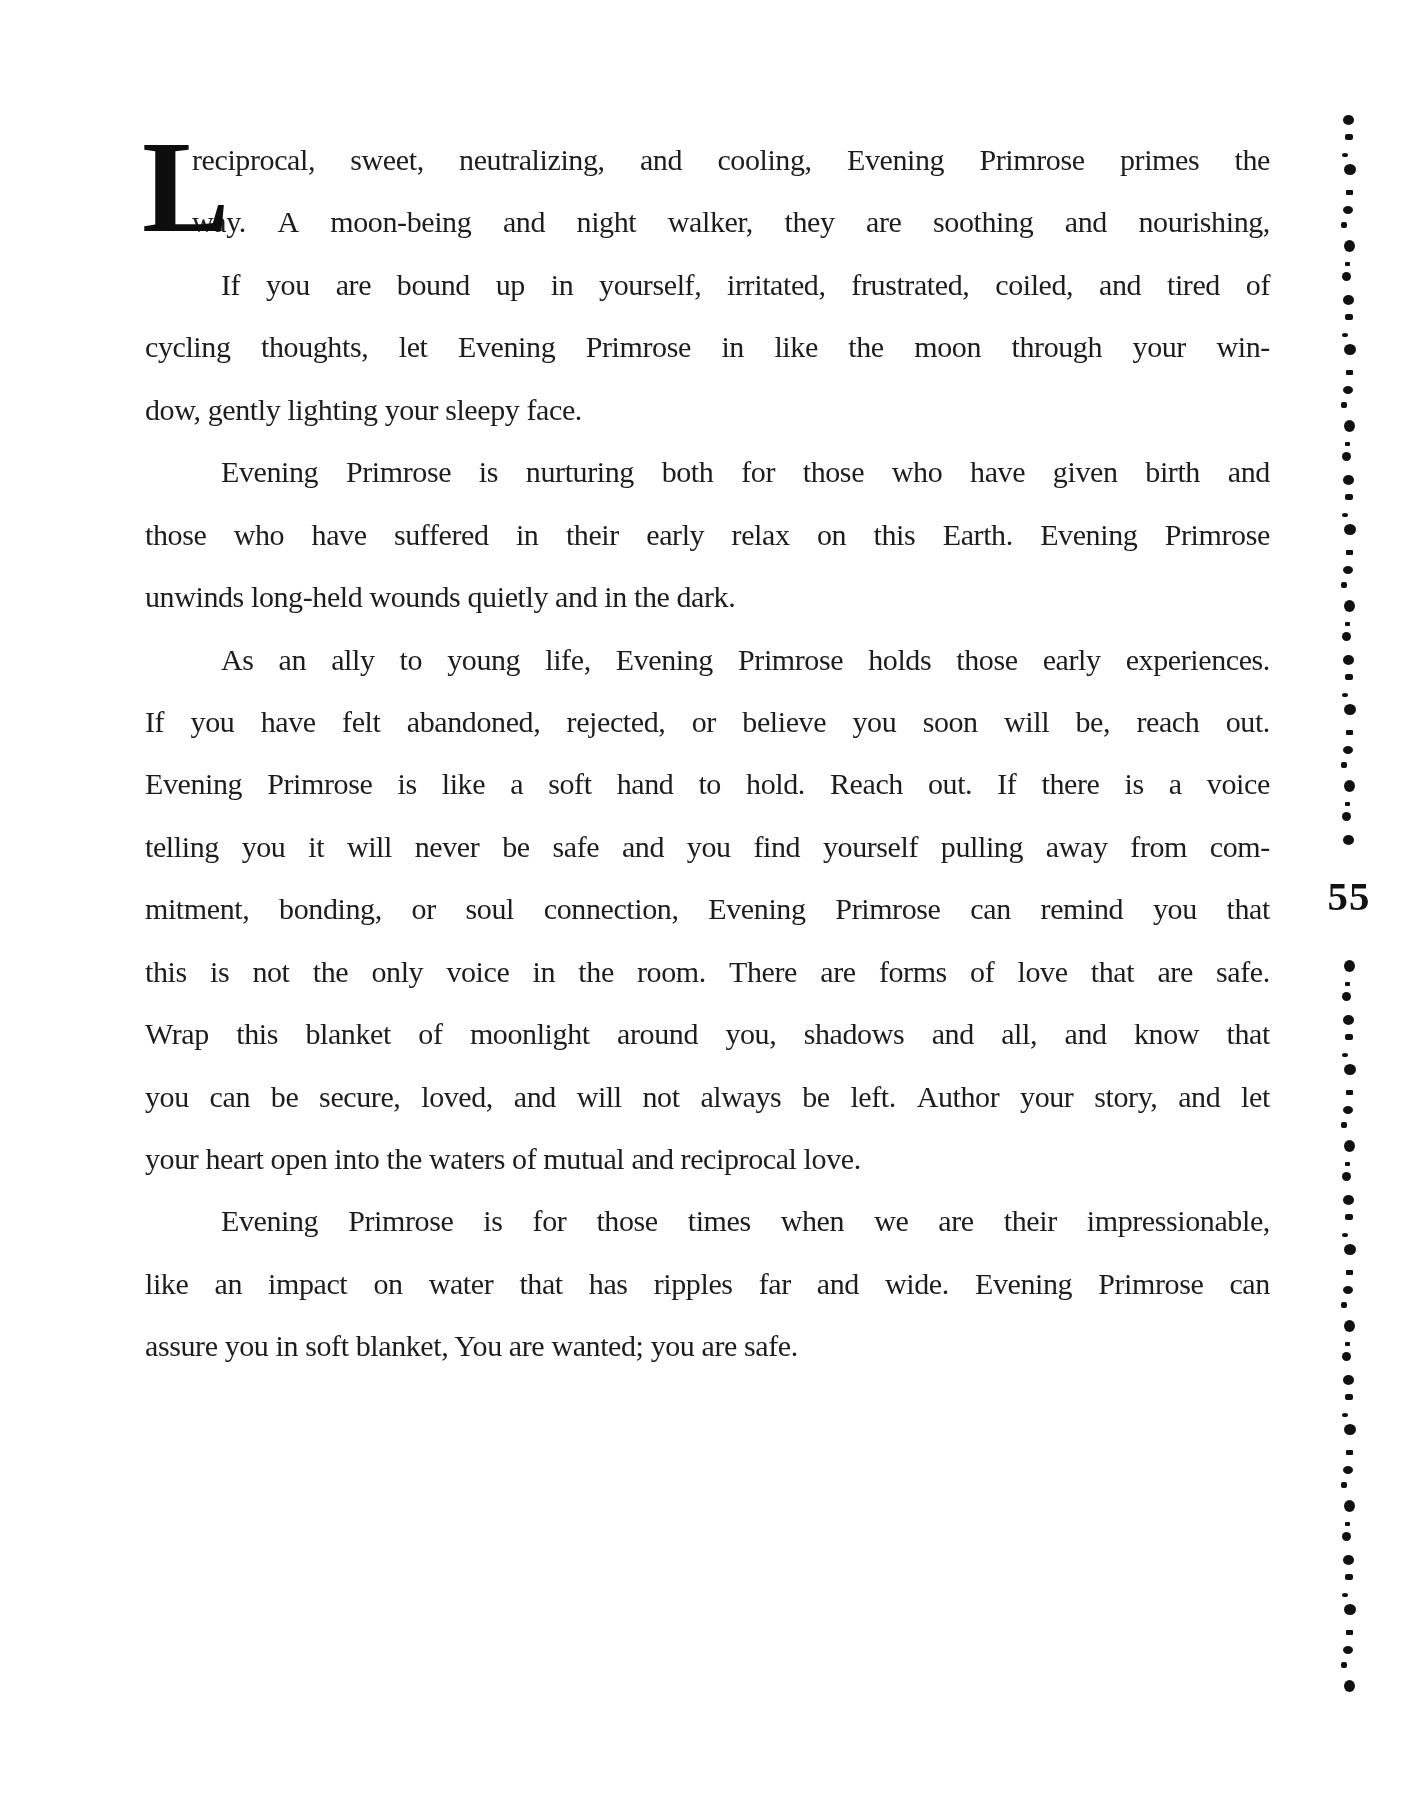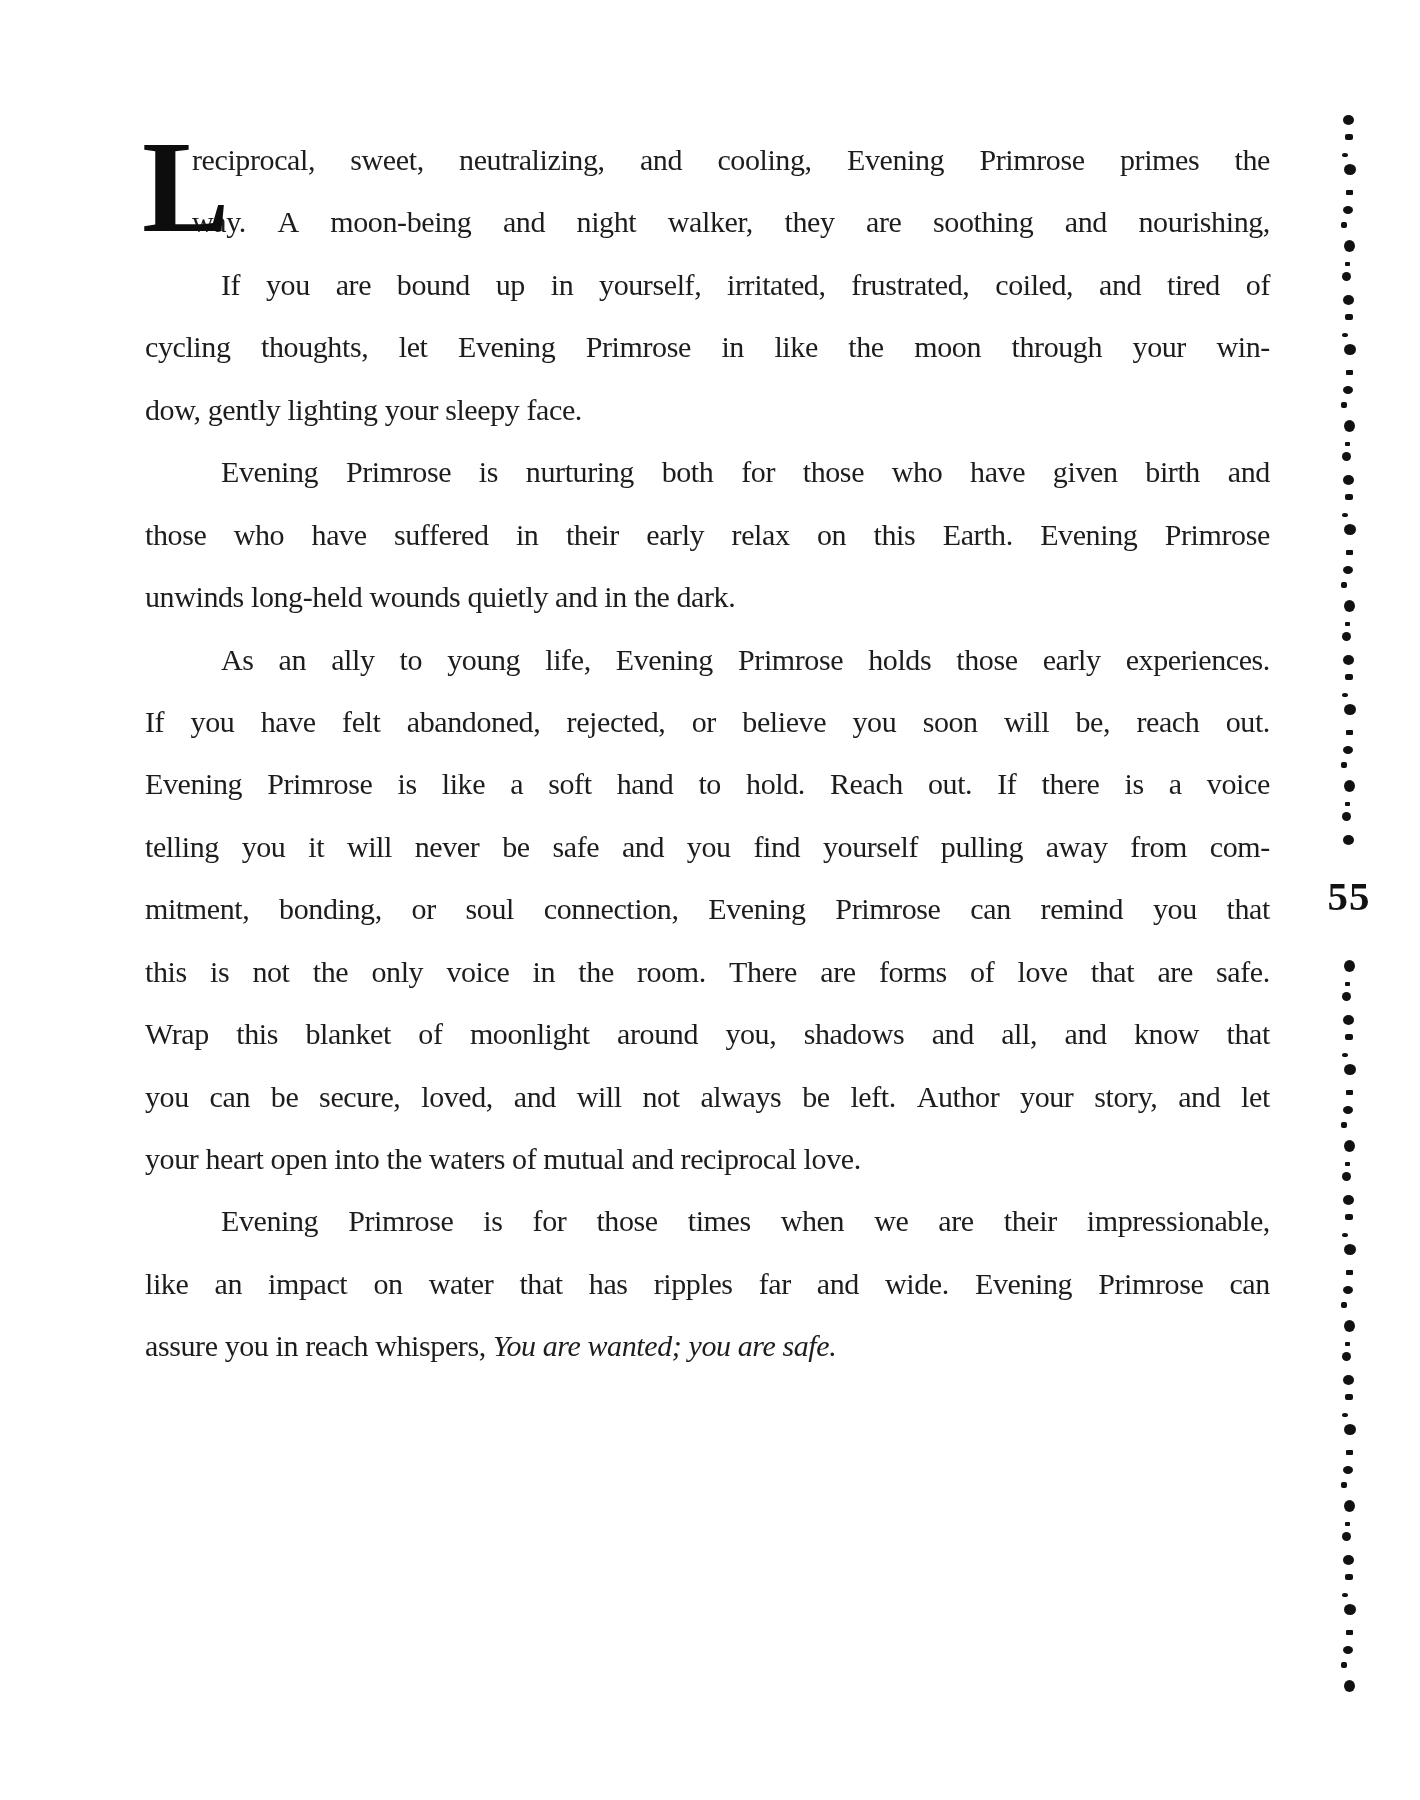--- a/index.html
+++ b/index.html
@@ -39,21 +39,21 @@
     justify-content: space-between;
     align-items: baseline;
     line-height: 62.45px;
   }
   .line.lastline {
     display: block;
     text-align: left;
     line-height: 62.45px;
   }
   .line .w { display: inline-block; }
-  .line .it { font-style: italic; }
+  .line .it { }
   .dotted-rule { position: absolute; left: 0; top: 0; }
   .dot { position: absolute; background: #111111; }
   .pagenum {
     position: absolute;
     left: 1320px;
     top: 873px;
     width: 58px;
     text-align: center;
     font-size: 41px;
     line-height: 46px;
@@ -306,21 +306,21 @@
           <span class="w">that</span>
           <span class="w">has</span>
           <span class="w">ripples</span>
           <span class="w">far</span>
           <span class="w">and</span>
           <span class="w">wide.</span>
           <span class="w">Evening</span>
           <span class="w">Primrose</span>
           <span class="w">can</span>
         </div>
-        <div class="line lastline"><span>assure you in reach whispers, </span><span class="it">You are wanted; you are safe.</span></div>
+        <div class="line lastline"><span>assure you in soft blanket, </span><span class="it">You are wanted; you are safe.</span></div>
       </div>
   </div>
   <div id="rule" class="dotted-rule">
       <div class="dot" style="left: 1343px; top: 115px; width: 11px; height: 10px; border-radius: 50%; background: rgb(17, 17, 17);"></div>
       <div class="dot" style="left: 1345px; top: 134px; width: 8px; height: 6px; border-radius: 2px; background: rgb(17, 17, 17);"></div>
       <div class="dot" style="left: 1342px; top: 153px; width: 6px; height: 4px; border-radius: 50%; background: rgb(17, 17, 17);"></div>
       <div class="dot" style="left: 1344px; top: 164px; width: 12px; height: 11px; border-radius: 50%; background: rgb(17, 17, 17);"></div>
       <div class="dot" style="left: 1346px; top: 190px; width: 7px; height: 5px; border-radius: 1px; background: rgb(17, 17, 17);"></div>
       <div class="dot" style="left: 1343px; top: 206px; width: 10px; height: 8px; border-radius: 50%; background: rgb(17, 17, 17);"></div>
       <div class="dot" style="left: 1341px; top: 222px; width: 6px; height: 6px; border-radius: 2px; background: rgb(17, 17, 17);"></div>

